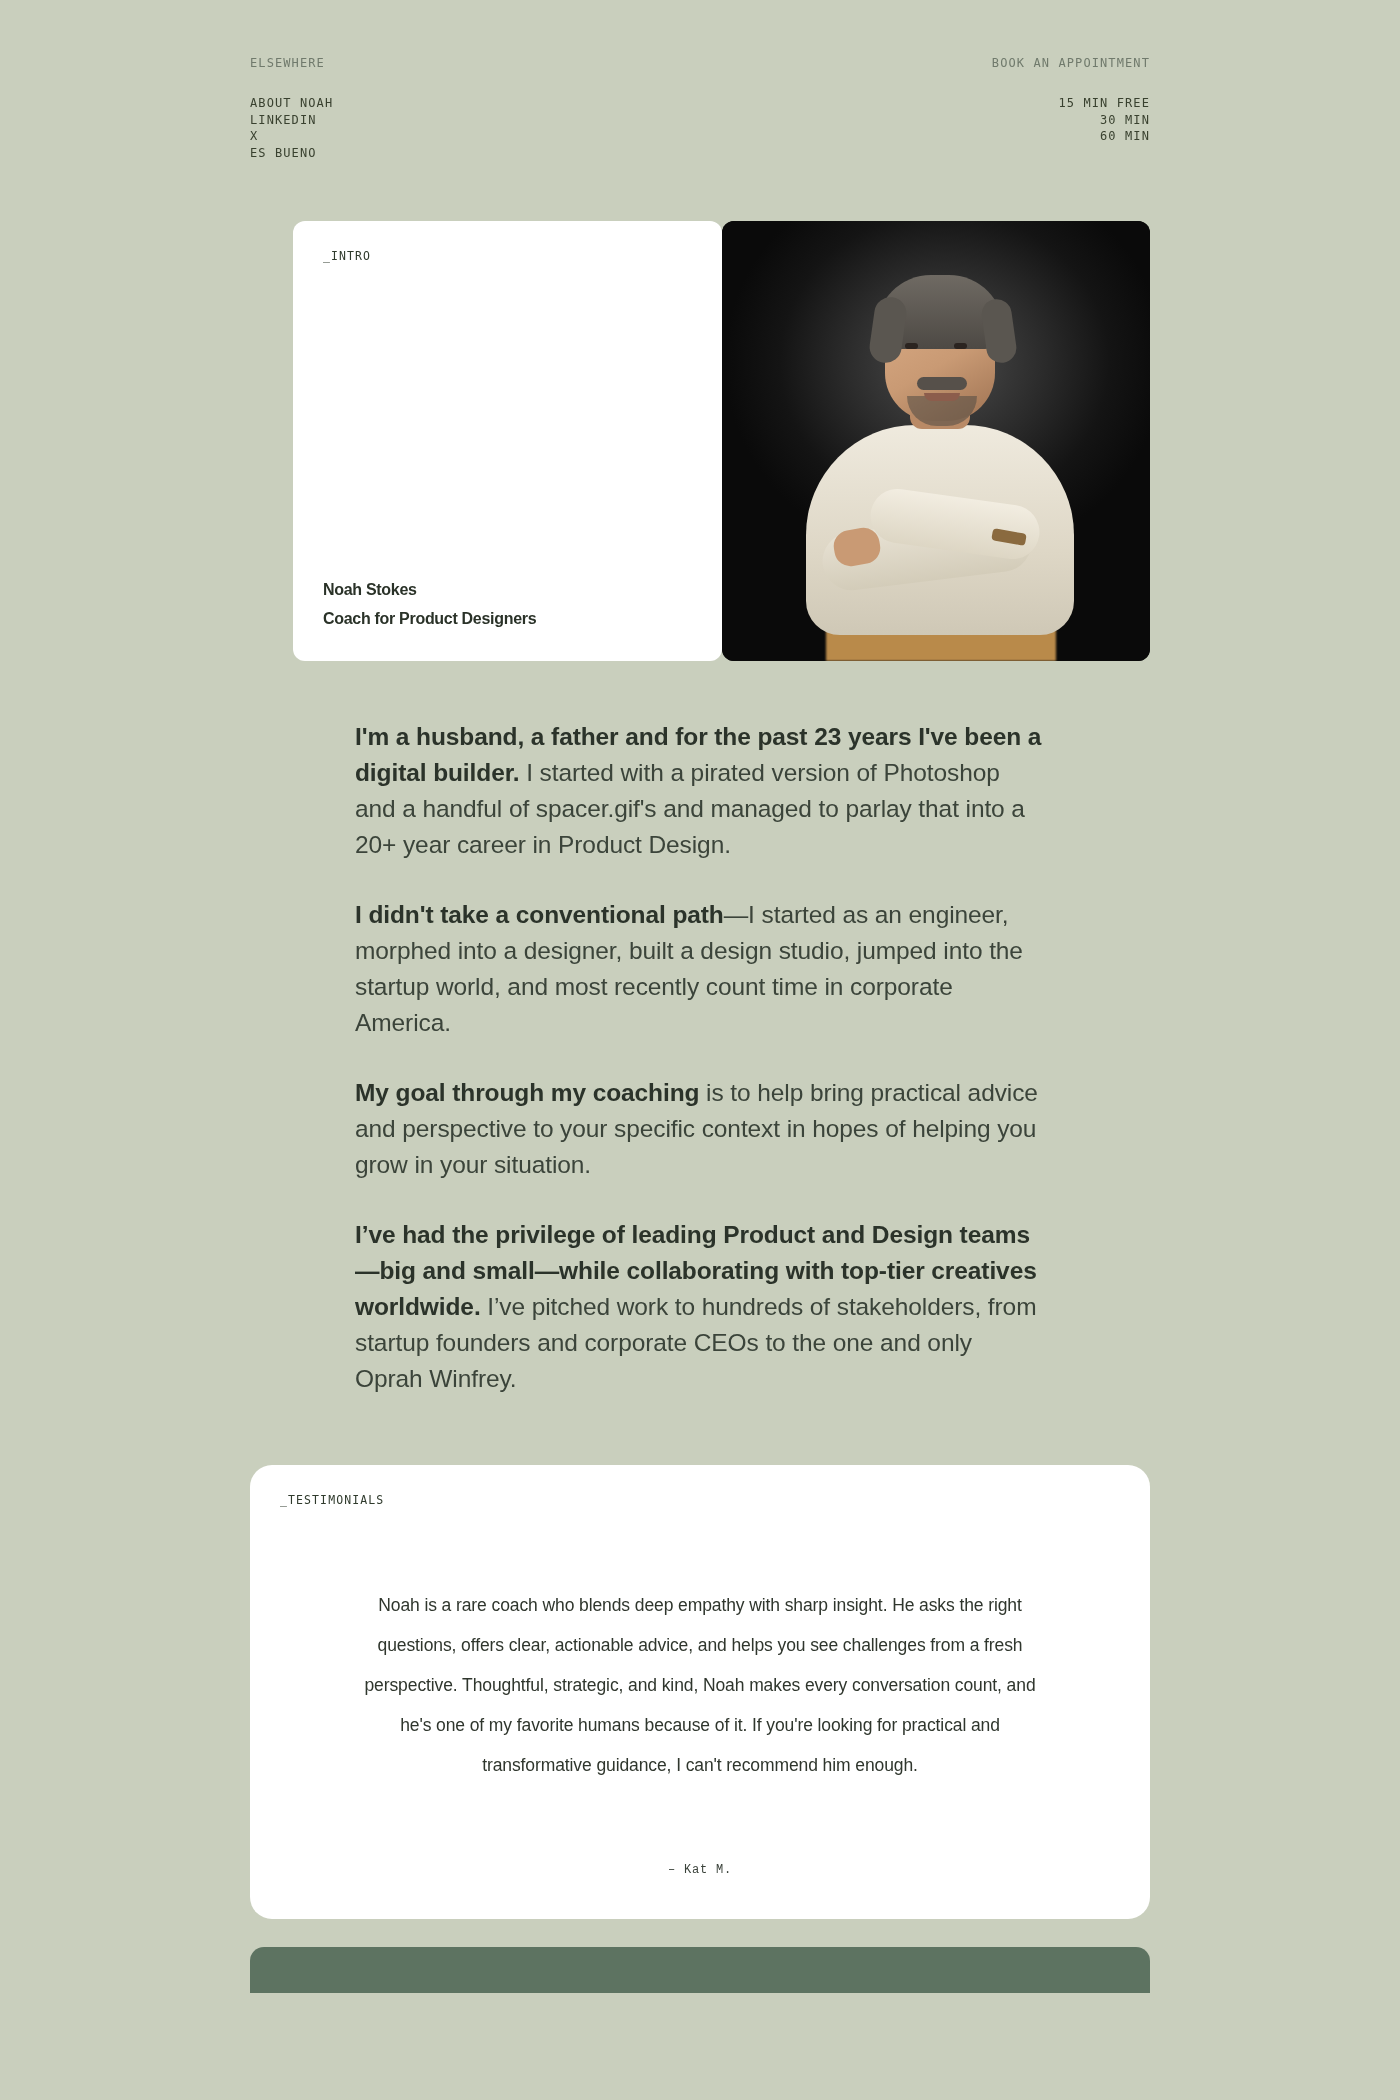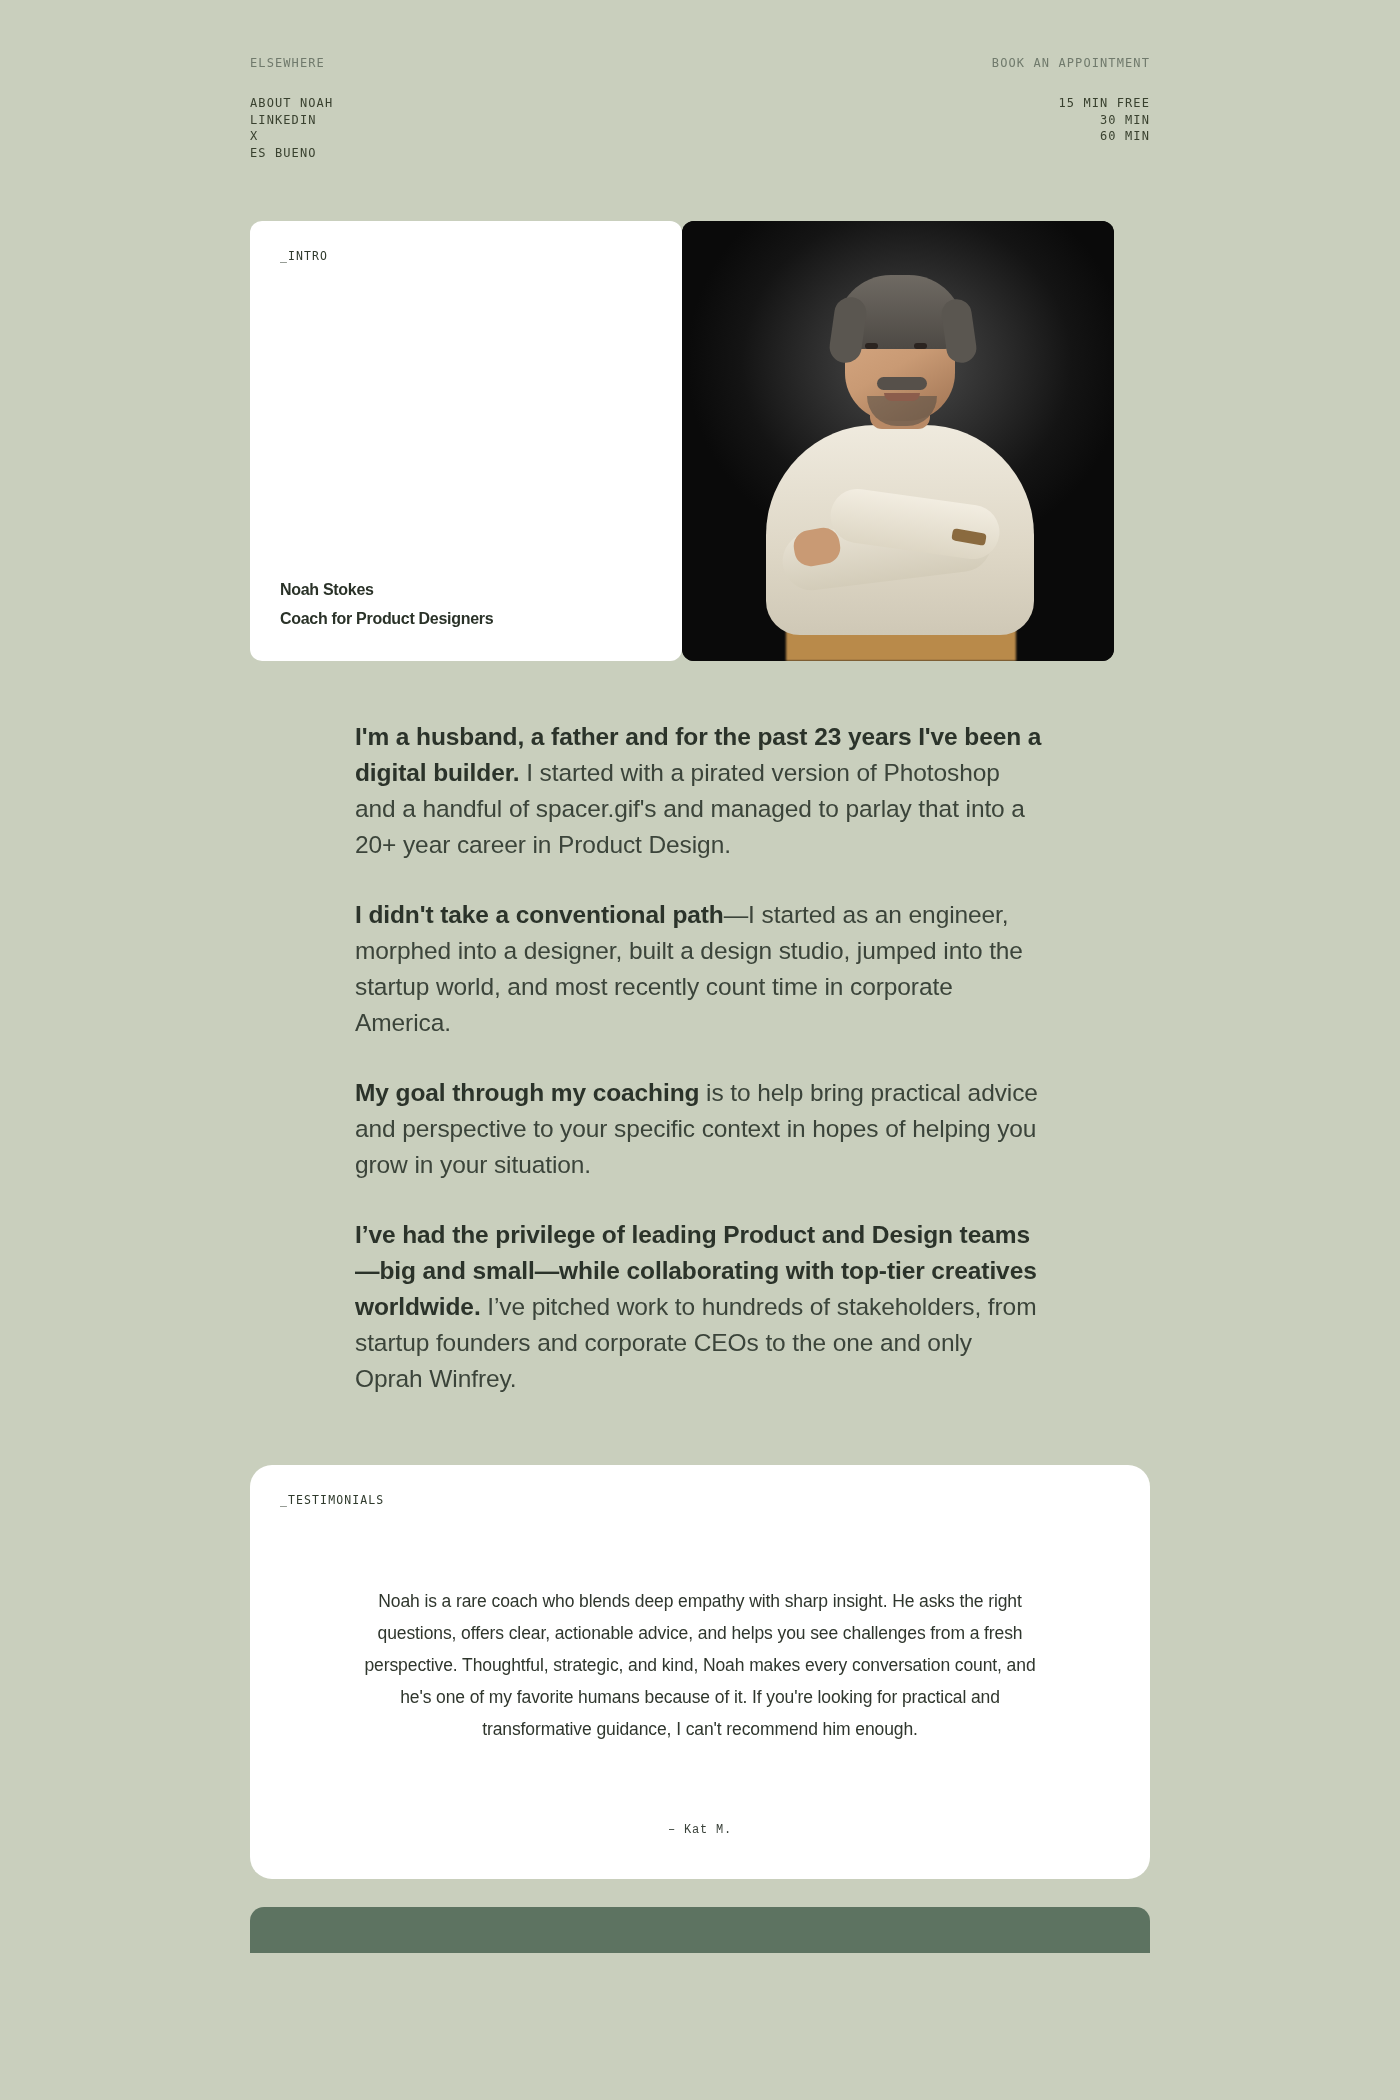--- a/index.html
+++ b/index.html
@@ -38,20 +38,21 @@
     color: #39412f;
     text-decoration: none;
     cursor: pointer;
   }
 
   
   .hero {
     display: flex;
     gap: 0;
     padding: 60px 250px 0 250px;
+    margin-left: 43px;
   }
   .hero-card {
     background: #ffffff;
     border-radius: 12px;
     width: 432px;
     height: 440px;
     position: relative;
     padding: 28px 30px;
     display: flex;
     flex-direction: column;
@@ -221,21 +222,21 @@
     margin: 68px 250px 0 250px;
     padding: 28px 30px 42px 30px;
     min-height: 340px;
     position: relative;
   }
   .quote {
     width: 700px;
     margin: 78px auto 0 auto;
     text-align: center;
     font-size: 17.5px;
-    line-height: 32px;
+    line-height: 40px;
     color: #2f362d;
     letter-spacing: -0.1px;
   }
   .quote-author {
     margin: 78px auto 0 auto;
     text-align: center;
     font-family: Liberation Mono, monospace;
     font-size: 12px;
     letter-spacing: .8px;
     color: #3a423a;

